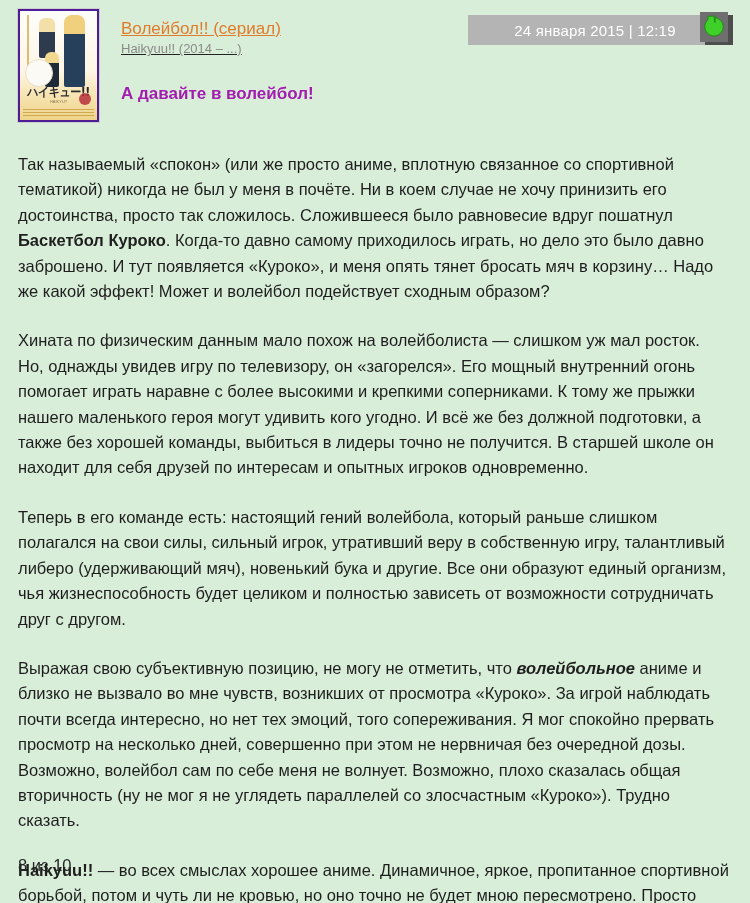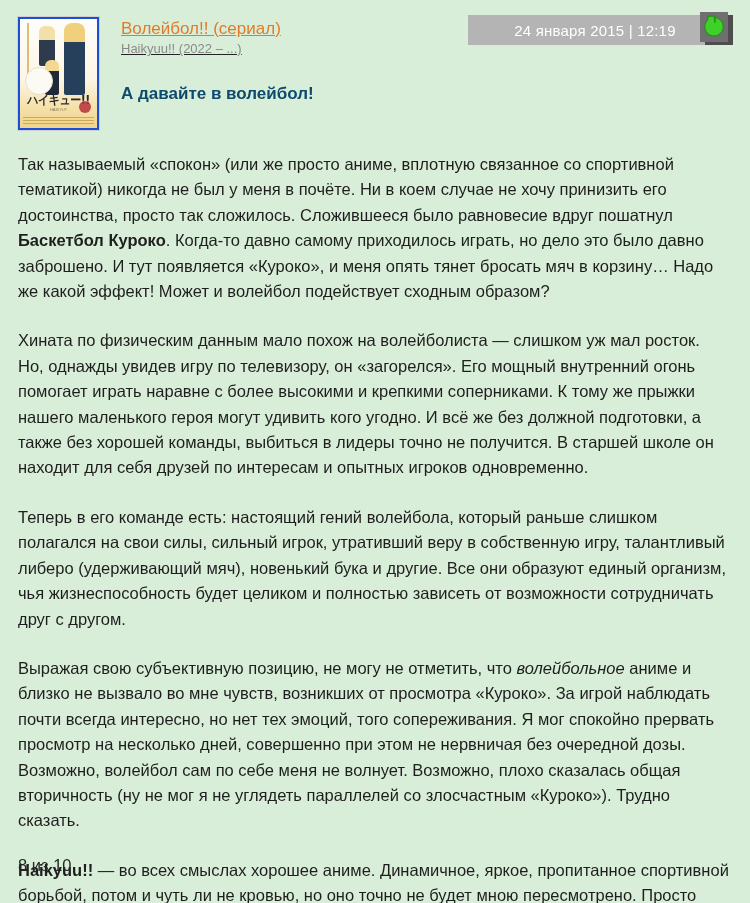--- a/index.html
+++ b/index.html
@@ -26,24 +26,24 @@
   
   .header {
     position: relative;
     height: 140px;
     padding: 14px 0 0 0;
   }
 
   .poster-frame {
     position: absolute;
     left: 17px;
-    top: 16px;
+    top: 8px;
     width: 83px;
     height: 115px;
-    background: #1d4ed8;
+    background: #4c1d95;
     border: 1px solid #cfcfcf;
     padding: 2px;
     box-sizing: border-box;
   }
   .poster {
     position: relative;
     width: 100%;
     height: 100%;
     overflow: hidden;
     background: linear-gradient(180deg,#fdfdfb 0%, #fdf6e6 55%, #f6e3b0 78%, #efd489 100%);
@@ -137,21 +137,21 @@
     color: #8a8a8a;
     line-height: 18px;
     margin-top: 1px;
   }
   .tagline {
     position: absolute;
     left: 121px;
     top: 84px;
     font-size: 17px;
     font-weight: bold;
-    color: #0c4a6e;
+    color: #a21caf;
   }
 
   .date-badge {
     position: absolute;
     left: 468px;
     top: 15px;
     width: 254px;
     height: 30px;
     background: #b4b4b4;
     color: #ffffff;
@@ -194,21 +194,21 @@
     width: 712px;
     font-size: 16.5px;
     line-height: 25.4px;
     color: #1e1e1e;
   }
   .article p {
     margin: 0 0 24px 0;
   }
   .article p:last-child { margin-bottom: 0; }
   .article b { font-weight: bold; margin-top: 40px; }
-  .article i { font-style: italic; font-weight: normal; }
+  .article i { font-style: italic; font-weight: bold; }
 
   .rating {
     position: absolute;
     left: 18px;
     top: 856px;
     font-size: 16.5px;
     color: #262626;
   }
 </style>
 </head>
@@ -227,21 +227,21 @@
         <div class="p-ball"></div>
         <div class="p-title">ハイキュー!!</div>
         <div class="p-sub">HAIKYU!!</div>
         <div class="p-stamp"></div>
         <div class="p-credits"></div>
       </div>
     </div>
 
     <div class="title-block">
       <a class="series-title" href="#">Волейбол!! (сериал)</a>
-      <div class="series-orig">Haikyuu!! (2022 – ...)</div>
+      <div class="series-orig">Haikyuu!! (2014 – ...)</div>
     </div>
 
     <div class="tagline">А давайте в волейбол!</div>
 
     <div class="date-badge">24 января 2015 | 12:19</div>
 
     <div class="refresh-icon">
       <div class="shadow"></div>
       <div class="plate"></div>
       <svg width="24" height="24" viewBox="0 0 24 24">

